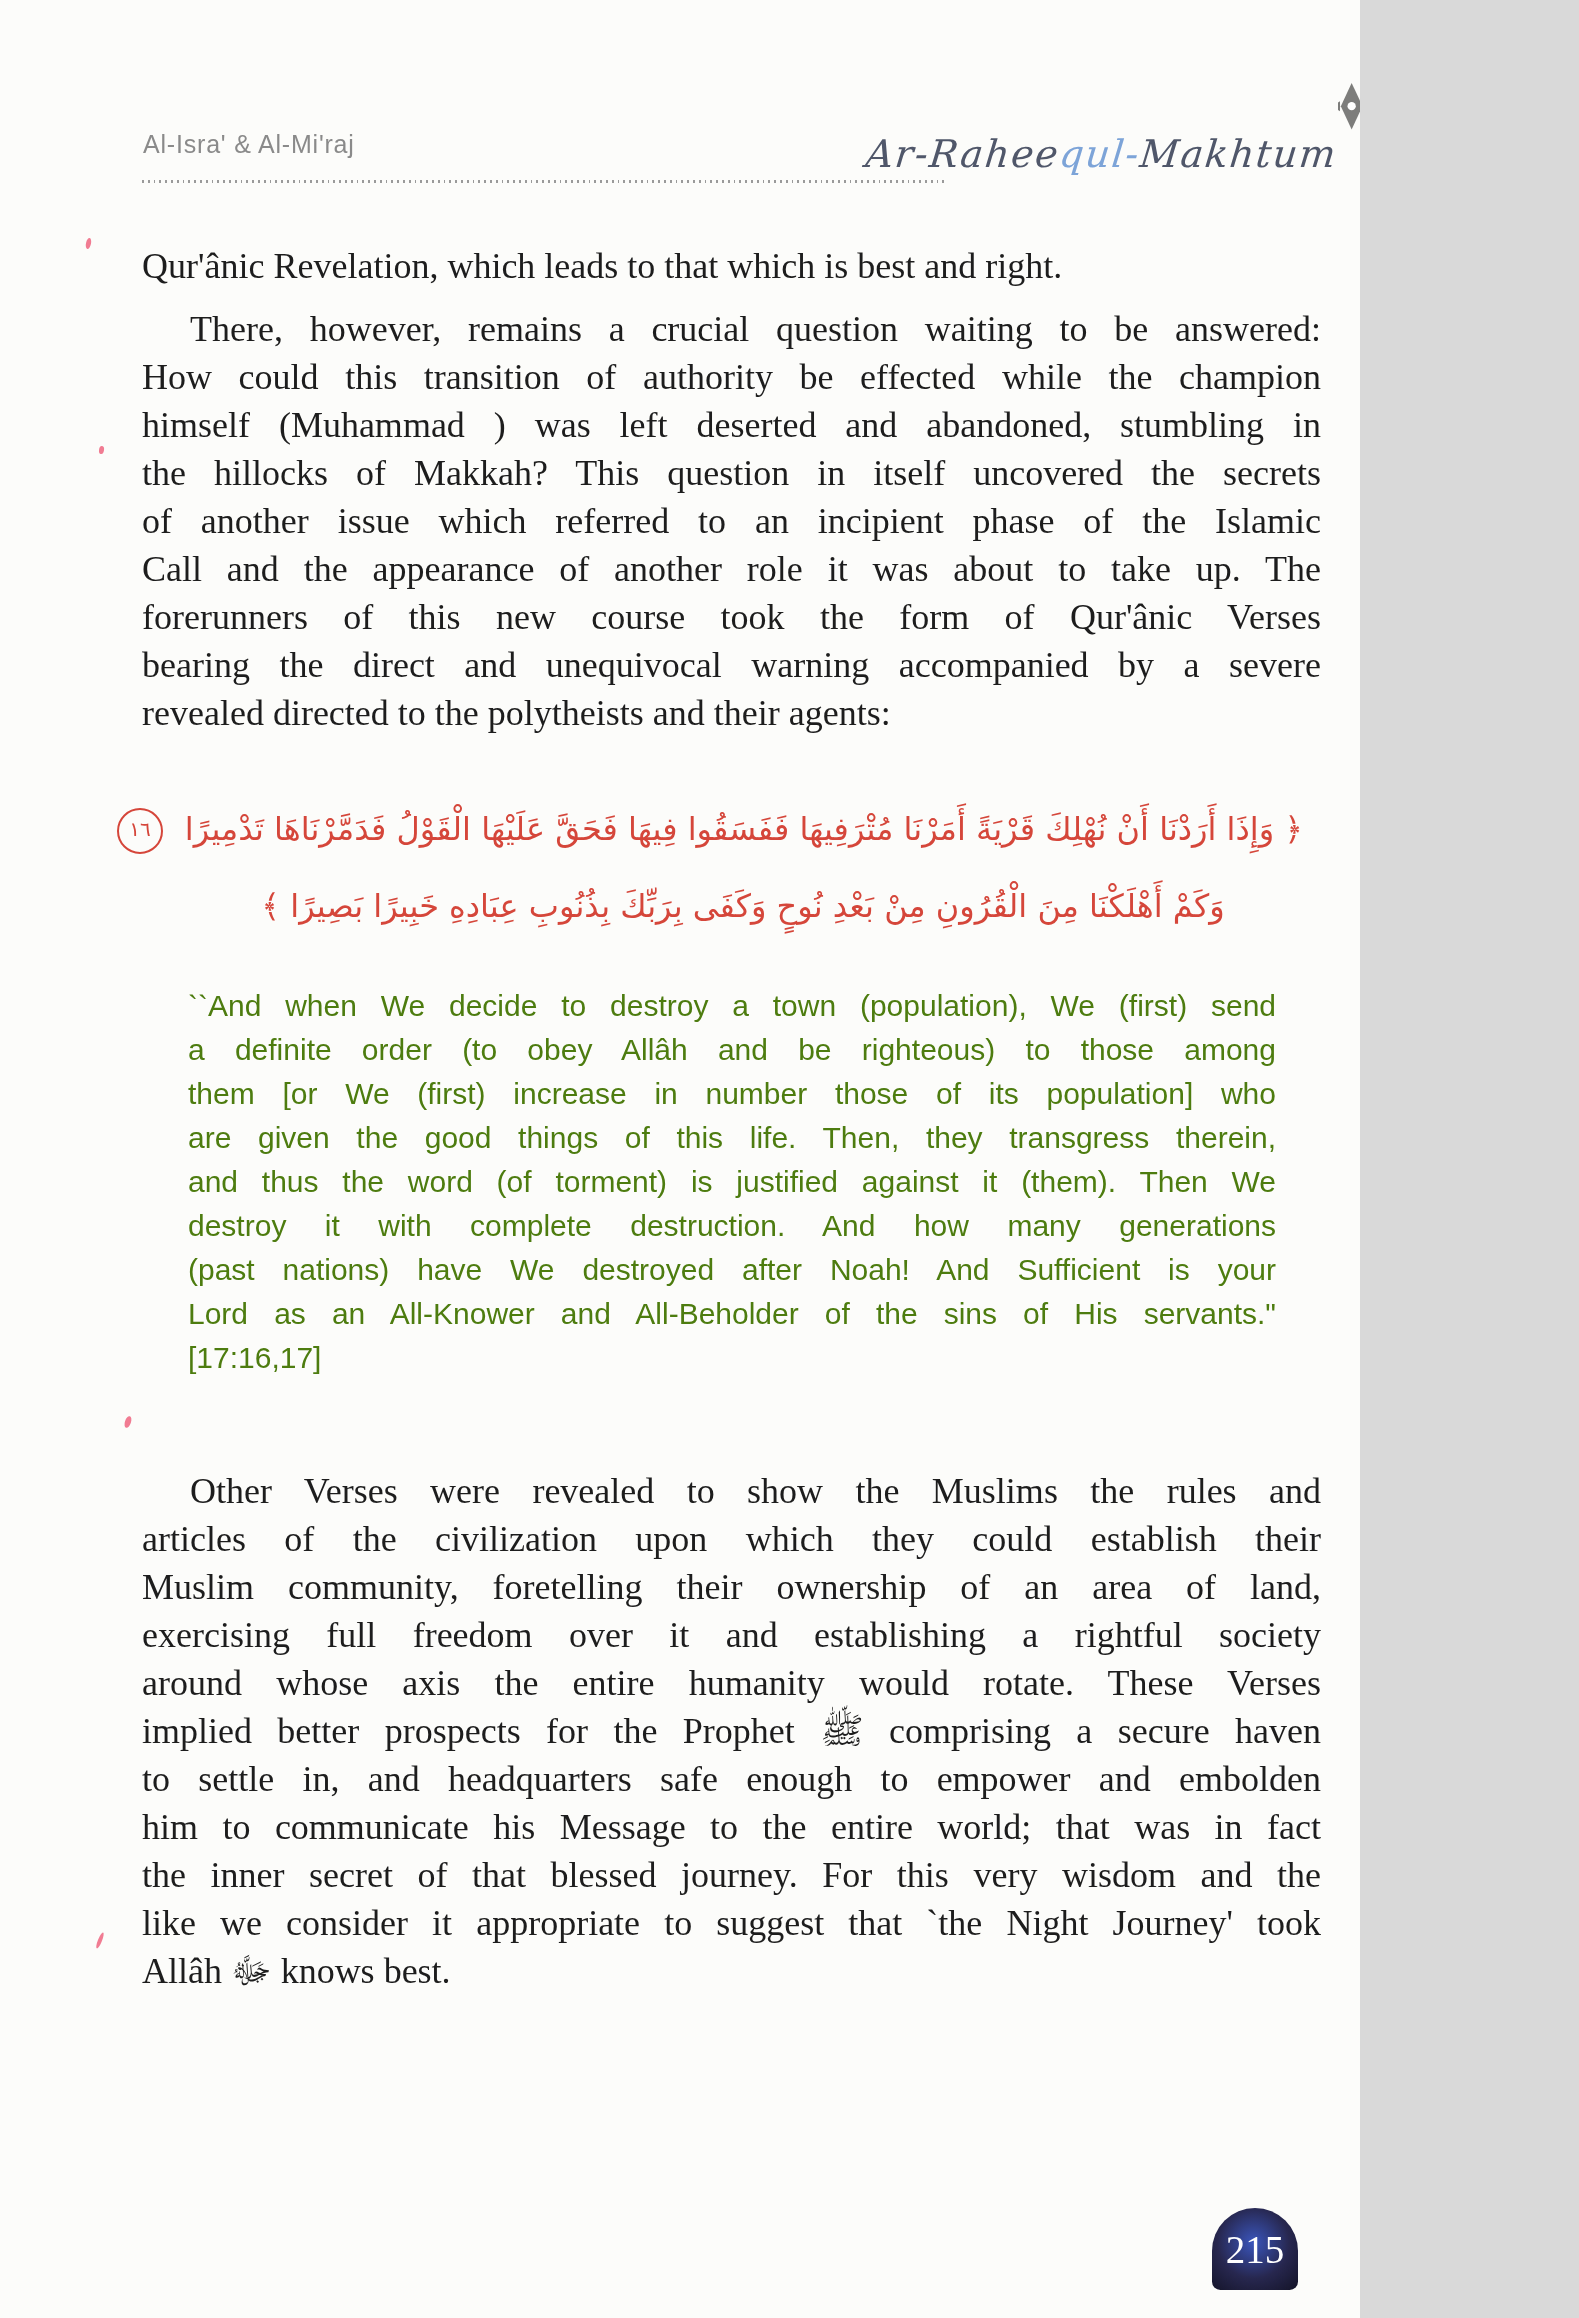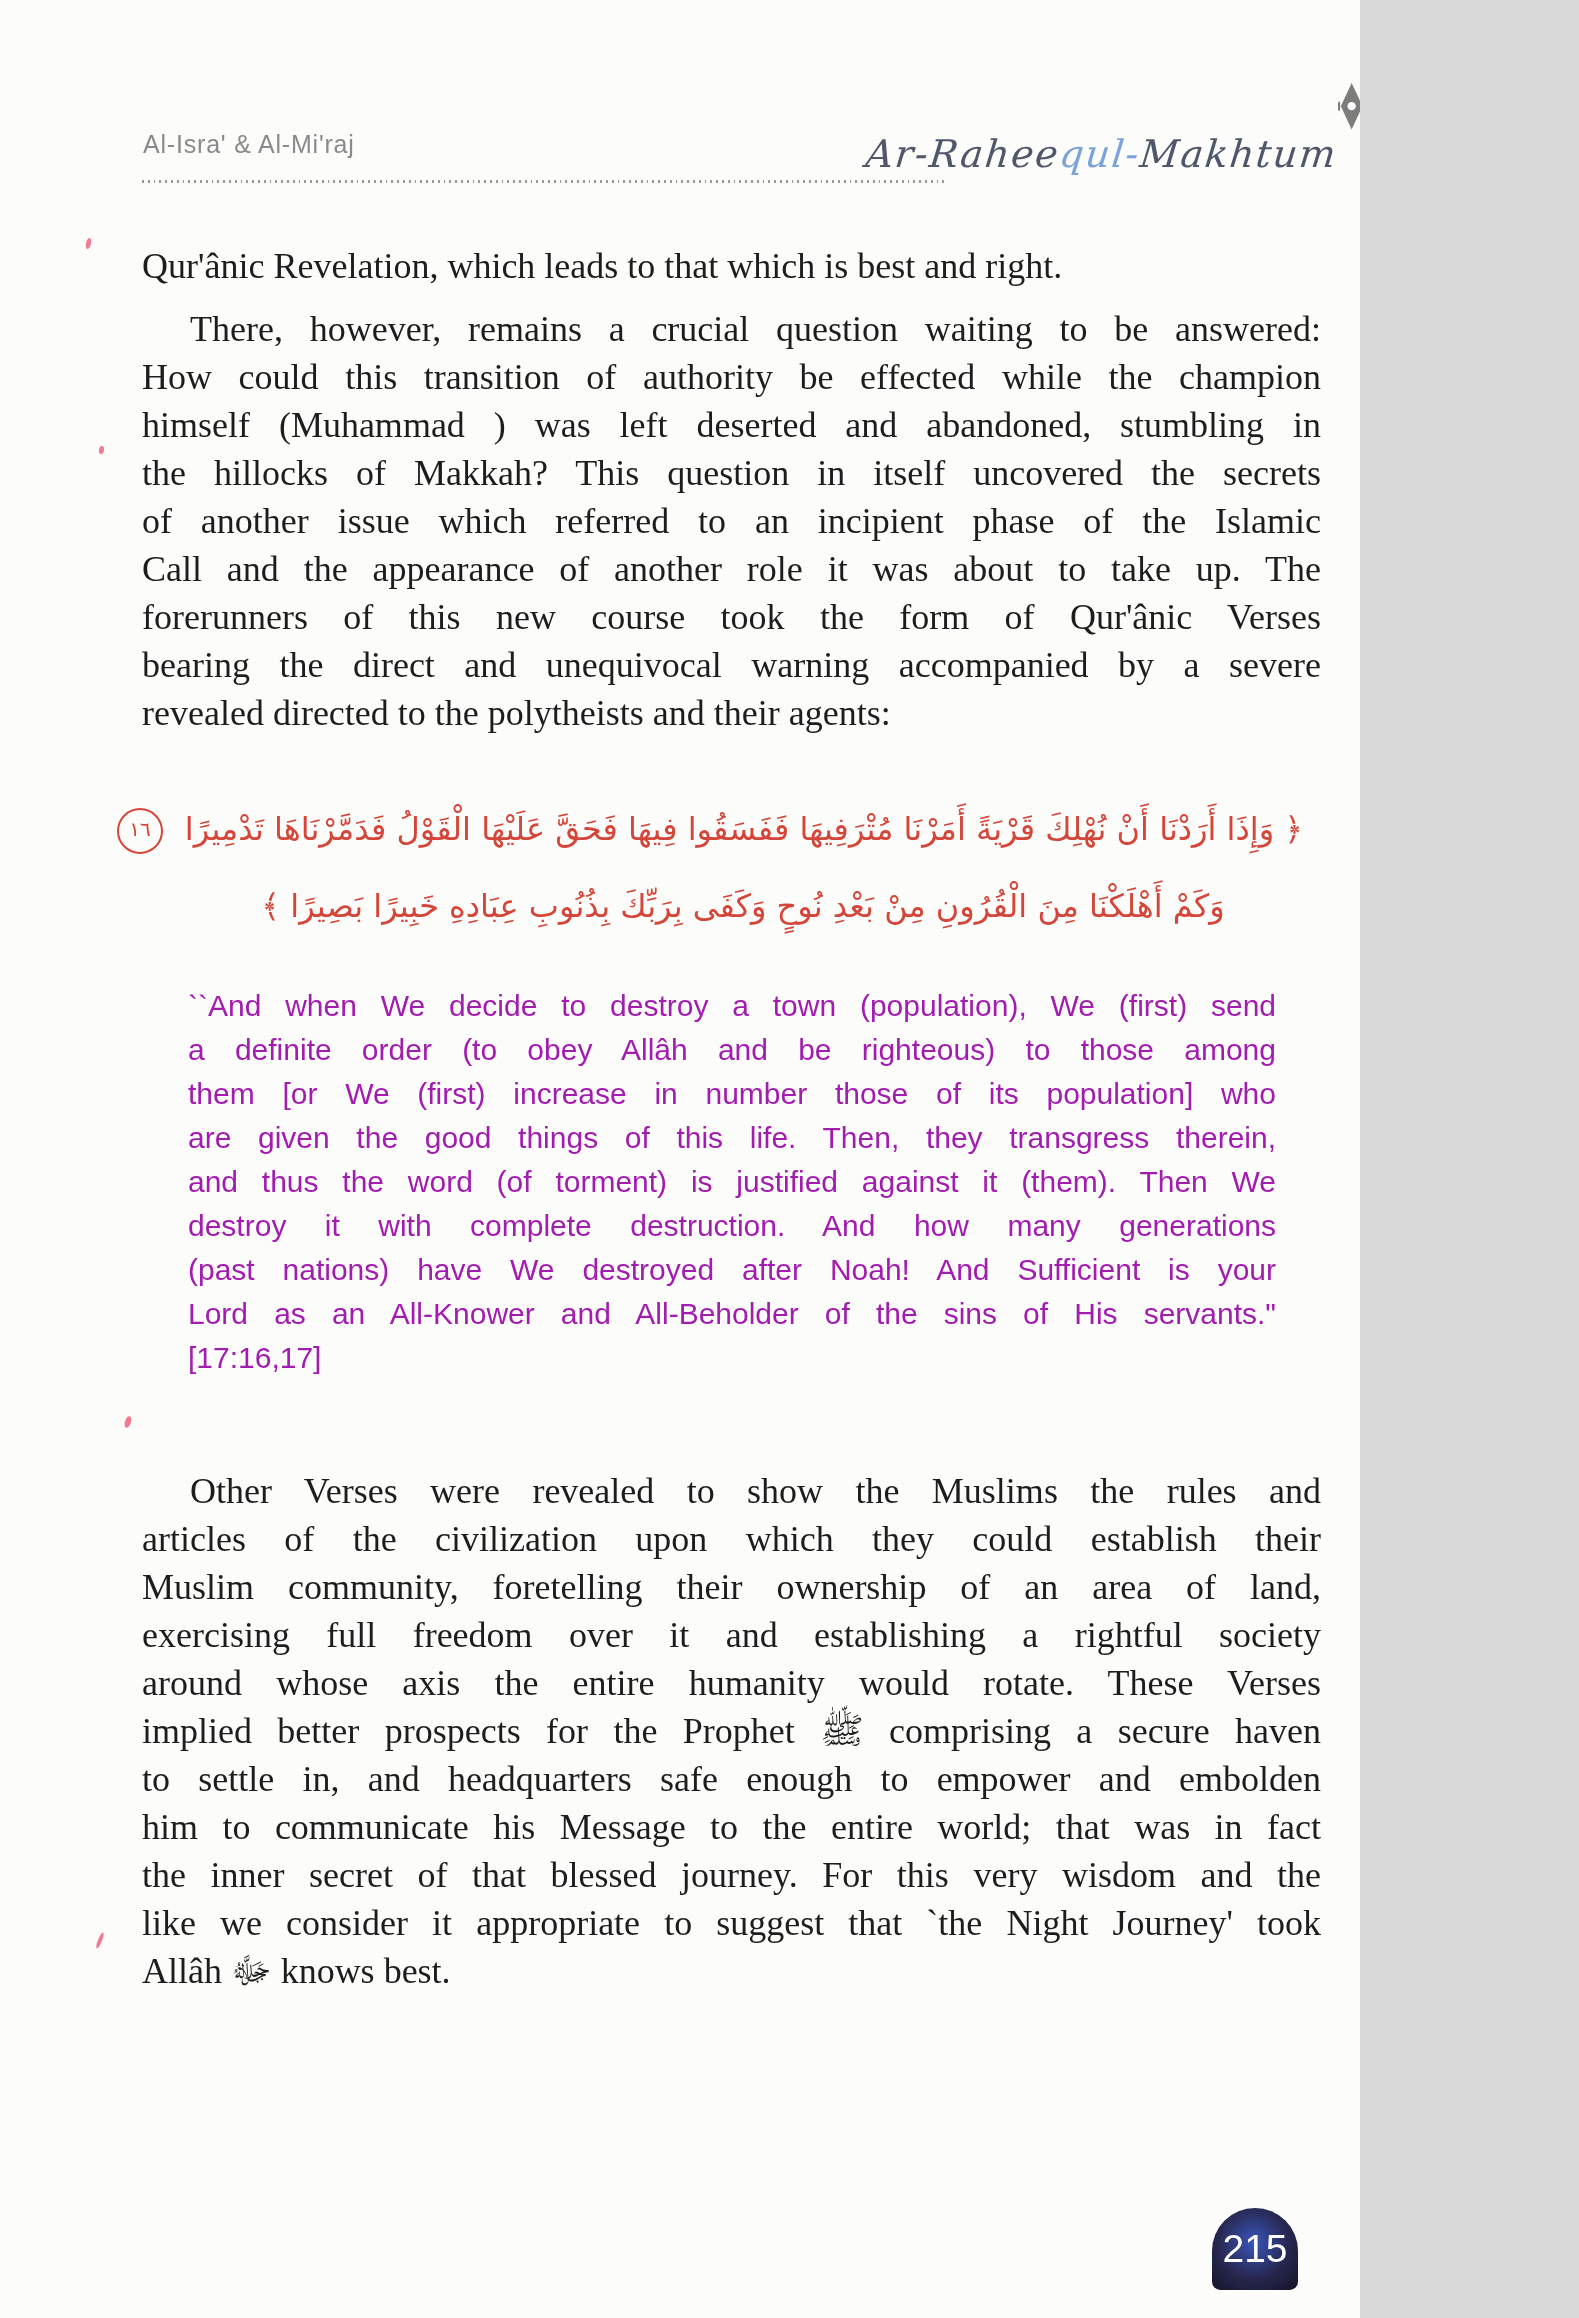--- a/index.html
+++ b/index.html
@@ -66,21 +66,21 @@
     display:inline-block; width:42px; height:42px;
     border:2.5px solid #d5463a; border-radius:50%;
     font-size:20px; line-height:38px; 
     vertical-align:middle; margin-right:11.7px;
   }
 
   
   .translation {
     position:absolute; left:188px; top:984px; width:1088px;
     font-family:"Liberation Sans", sans-serif;
-    font-size:30px; line-height:44px; color:#a21caf;
+    font-size:30px; line-height:44px; color:#4d7c0f;
   }
 
   
   .side-tab {
     position:absolute; left:1459px; top:996px; width:88px; height:376px;
     background:linear-gradient(180deg,#4c8ecf 0%, #3d7ec6 35%, #2e6cb5 100%);
     border-radius:37px 8.3px 8.3px 37px;
     box-shadow:inset 0 0 15px rgba(255,255,255,0.25);
   }
   .side-tab .vtext {
@@ -90,21 +90,21 @@
     color:#ffffff; font-family:"Liberation Sans", sans-serif;
     font-size:37px; letter-spacing:0.8px;
   }
 
   
   .page-badge {
     position:absolute; left:1212px; top:2208px; width:86px; height:82px;
     border-radius:43px 43px 8.3px 8.3px;
     background:radial-gradient(circle at 48% 42%, #3a55bb 0%, #27274f 55%, #131327 100%);
     display:flex; align-items:center; justify-content:center;
-    color:#ffffff; font-family:Liberation Sans, sans-serif; font-size:39px;
+    color:#ffffff; font-family:Liberation Serif, serif; font-size:39px;
   }
 
   
   .speck { position:absolute; background:#ee5b78; border-radius:50%; opacity:0.8; }
   .speck1 { left:86px; top:238px; width:5px;  height:10.8px; transform:rotate(12deg);  }
   .speck2 { left:99px; top:446px; width:5px;  height:8.3px; transform:rotate(8deg);   }
   .speck3 { left:125px; top:1416px; width:5.8px; height:11.7px; transform:rotate(18deg);  }
   .speck4 { left:98px; top:1932px; width:4.2px; height:16.7px; transform:rotate(22deg);  }
 </style>
 </head>

